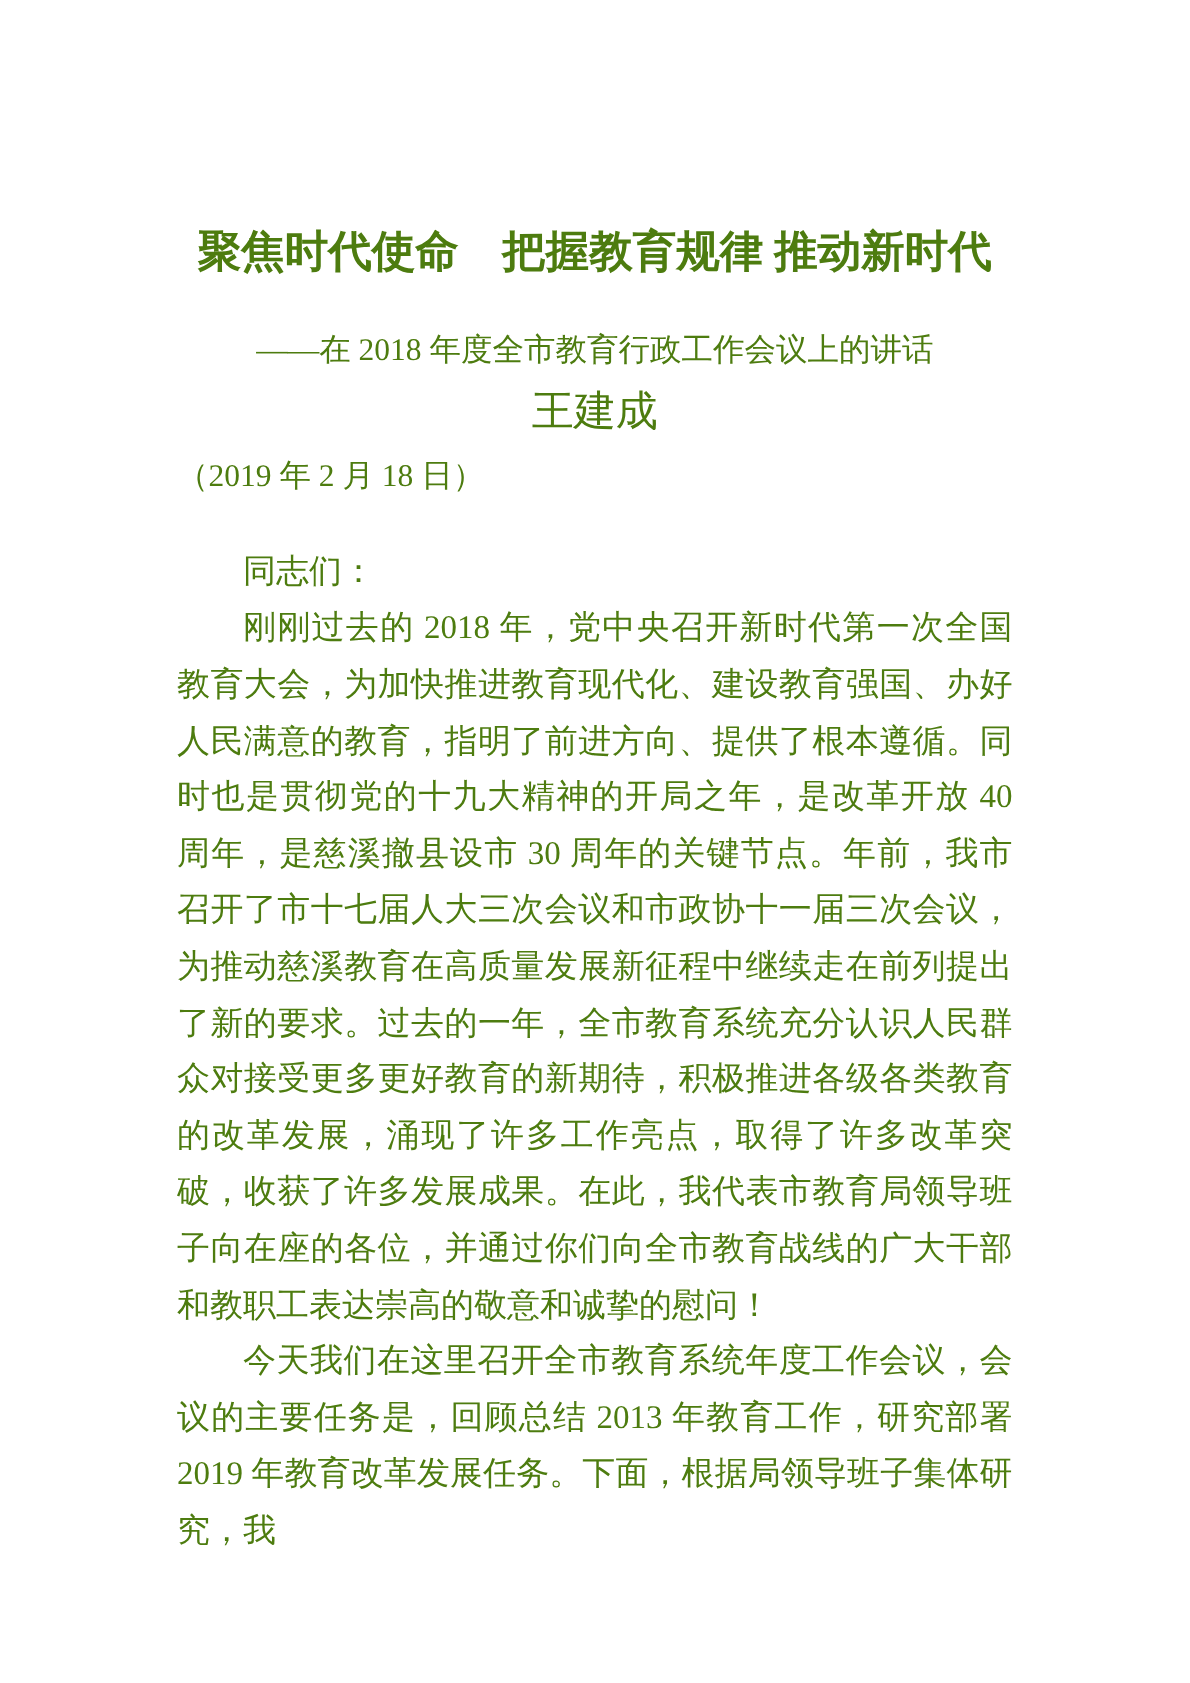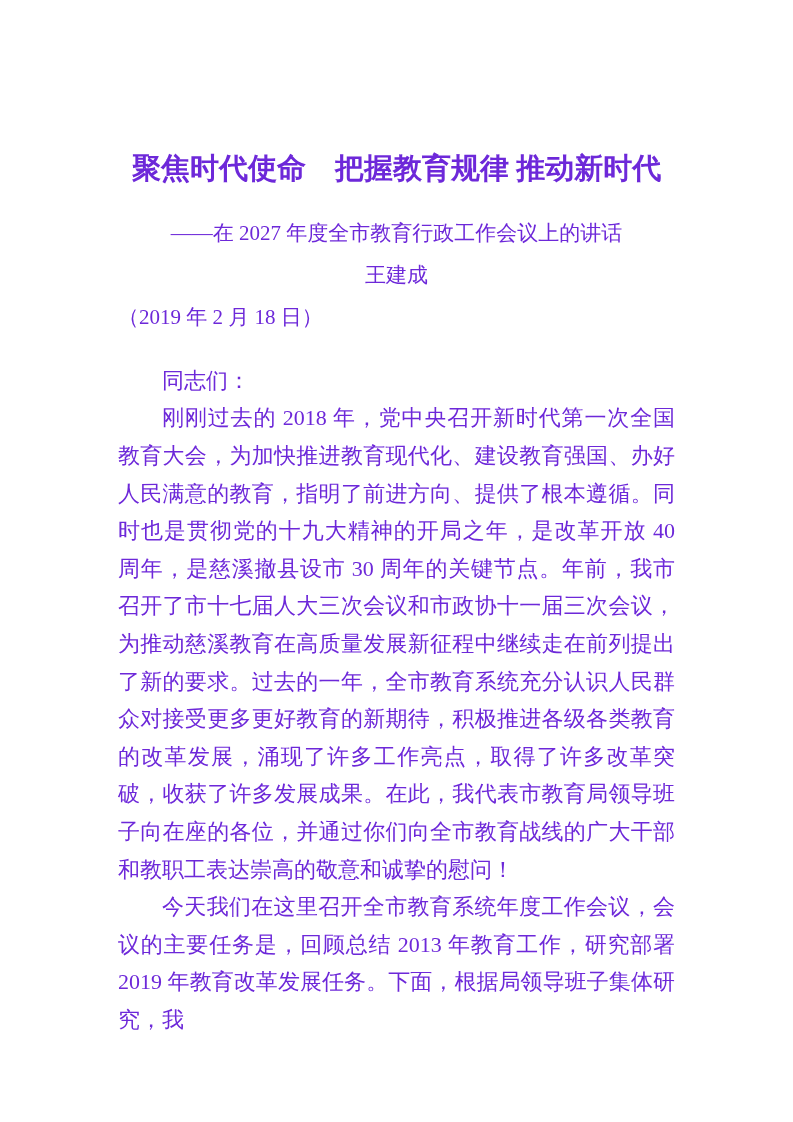--- a/index.html
+++ b/index.html
@@ -6,21 +6,21 @@
     margin: 0;
     padding: 0;
     background: #ffffff;
   }
   .page {
     position: relative;
     width: 793px;
     height: 1122px;
     margin: 0 auto;
     background: #ffffff;
-    color: #6d28d9;
+    color: #4d7c0f;
     box-sizing: border-box;
     padding: 125px 118px 0 118px;
     font-family: "Liberation Serif", "DejaVu Serif", serif;
     overflow: hidden;
   }
   .doc-title {
     font-size: 29px;
     font-weight: bold;
     text-align: center;
     line-height: 48px;
@@ -30,21 +30,21 @@
     display: block;
     white-space: pre;
   }
   .doc-subtitle {
     margin-top: 6px;
     font-size: 21px;
     line-height: 42px;
     text-align: center;
   }
   .doc-author {
-    font-size: 21px;
+    font-size: 28px;
     line-height: 42px;
     text-align: center;
   }
   .doc-date {
     font-size: 21px;
     line-height: 42px;
     text-align: left;
   }
   .doc-body {
     margin-top: 24px;
@@ -62,21 +62,21 @@
 </style>
 </head>
 <body>
 
 <div class="page">
 
   <h1 class="doc-title">
     <span class="title-line">聚焦时代使命　把握教育规律 推动新时代</span>
   </h1>
 
-  <div class="doc-subtitle">——在 2027 年度全市教育行政工作会议上的讲话</div>
+  <div class="doc-subtitle">——在 2018 年度全市教育行政工作会议上的讲话</div>
 
   <div class="doc-author">王建成</div>
 
   <div class="doc-date">（2019 年 2 月 18 日）</div>
 
   <div class="doc-body">
     <p class="para salutation">同志们：</p>
     <p class="para">刚刚过去的 2018 年，党中央召开新时代第一次全国教育大会，为加快推进教育现代化、建设教育强国、办好人民满意的教育，指明了前进方向、提供了根本遵循。同时也是贯彻党的十九大精神的开局之年，是改革开放 40 周年，是慈溪撤县设市 30 周年的关键节点。年前，我市召开了市十七届人大三次会议和市政协十一届三次会议，为推动慈溪教育在高质量发展新征程中继续走在前列提出了新的要求。过去的一年，全市教育系统充分认识人民群众对接受更多更好教育的新期待，积极推进各级各类教育的改革发展，涌现了许多工作亮点，取得了许多改革突破，收获了许多发展成果。在此，我代表市教育局领导班子向在座的各位，并通过你们向全市教育战线的广大干部和教职工表达崇高的敬意和诚挚的慰问！</p>
     <p class="para">今天我们在这里召开全市教育系统年度工作会议，会议的主要任务是，回顾总结 2013 年教育工作，研究部署 2019 年教育改革发展任务。下面，根据局领导班子集体研究，我</p>
   </div>

